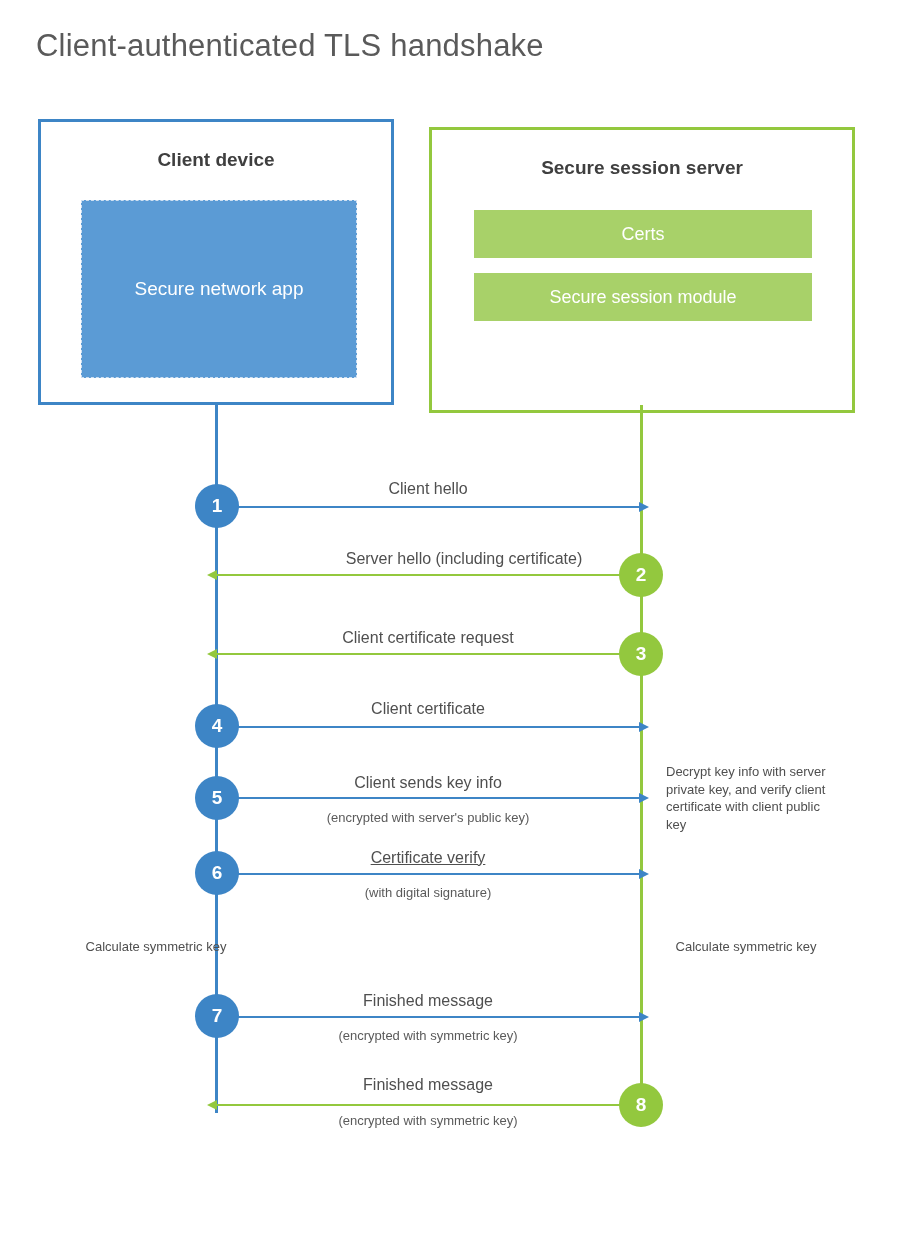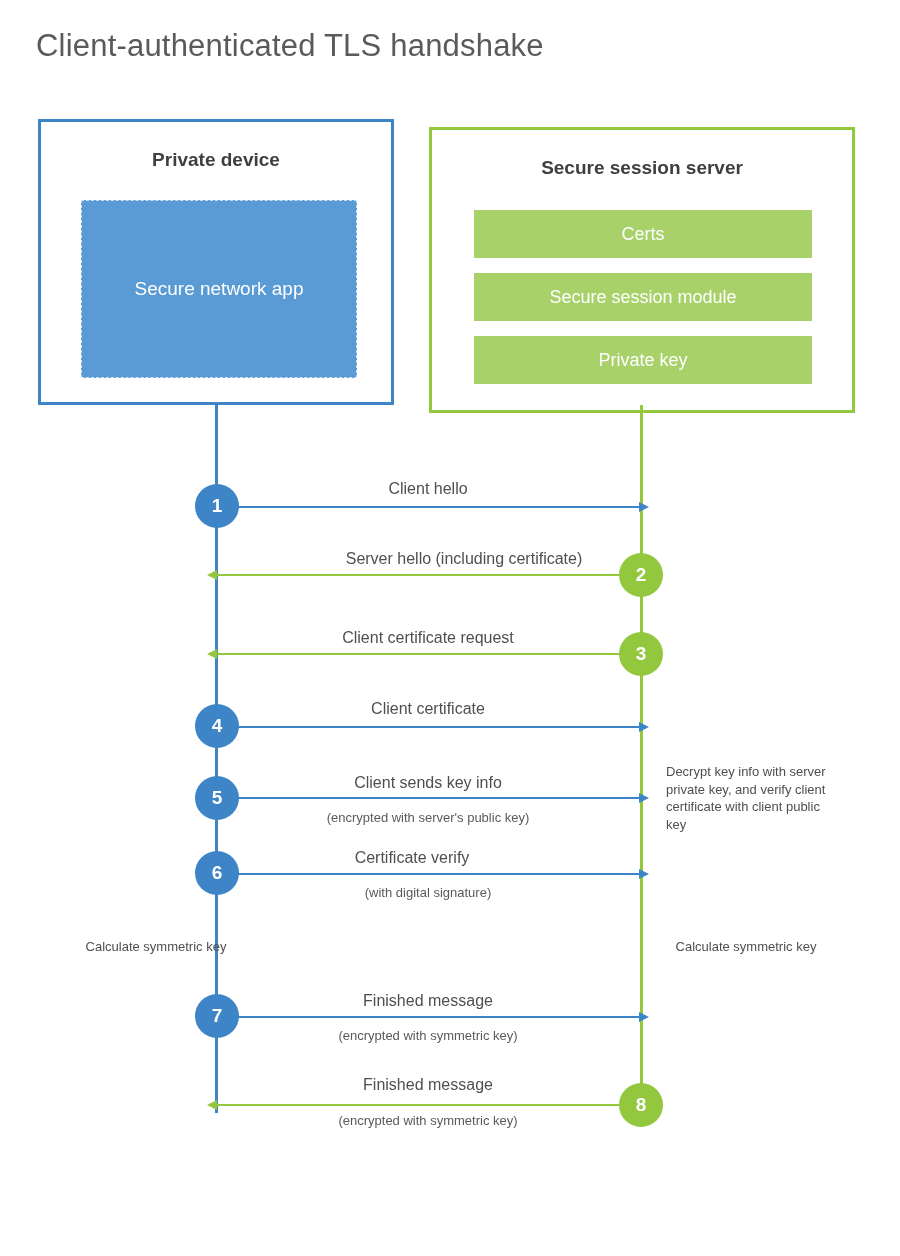--- a/index.html
+++ b/index.html
@@ -172,30 +172,29 @@
   }
 </style>
 </head>
 <body>
 
 <div id="canvas">
 
   <div class="page-title">Client-authenticated TLS handshake</div>
 
   <div class="entity-box client-box">
-    <div class="entity-title">Private device</div>
+    <div class="entity-title">Client device</div>
     <div class="client-inner">Secure network app</div>
   </div>
 
   <div class="entity-box server-box">
     <div class="entity-title">Secure session server</div>
     <div class="server-inner-wrap">
       <div class="server-inner">Certs</div>
       <div class="server-inner">Secure session module</div>
-      <div class="server-inner">Private key</div>
     </div>
   </div>
 
   <div class="lifeline client"></div>
   <div class="lifeline server"></div>
 
   <div class="arrow blue" style="left:216px; top:506px; width:424px;">
     <div class="head right"></div>
   </div>
   <div class="msg-label" style="left:216px; top:480px; width:424px;">Client hello</div>
@@ -222,21 +221,21 @@
   <div class="arrow blue" style="left:216px; top:797px; width:424px;">
     <div class="head right"></div>
   </div>
   <div class="msg-label" style="left:216px; top:774px; width:424px;">Client sends key info</div>
   <div class="msg-sub" style="left:216px; top:810px; width:424px;">(encrypted with server's public key)</div>
   <div class="step blue" style="left:195px; top:776px;">5</div>
 
   <div class="arrow blue" style="left:216px; top:873px; width:424px;">
     <div class="head right"></div>
   </div>
-  <div class="msg-label" style="left:200px; top:849px; width:424px;">Certificate verify</div>
+  <div class="msg-label" style="left:216px; top:849px; width:424px;text-decoration:underline;">Certificate verify</div>
   <div class="msg-sub" style="left:216px; top:885px; width:424px;">(with digital signature)</div>
   <div class="step blue" style="left:195px; top:851px;">6</div>
 
   <div class="arrow blue" style="left:216px; top:1016px; width:424px;">
     <div class="head right"></div>
   </div>
   <div class="msg-label" style="left:216px; top:992px; width:424px;">Finished message</div>
   <div class="msg-sub" style="left:216px; top:1028px; width:424px;">(encrypted with symmetric key)</div>
   <div class="step blue" style="left:195px; top:994px;">7</div>
 

